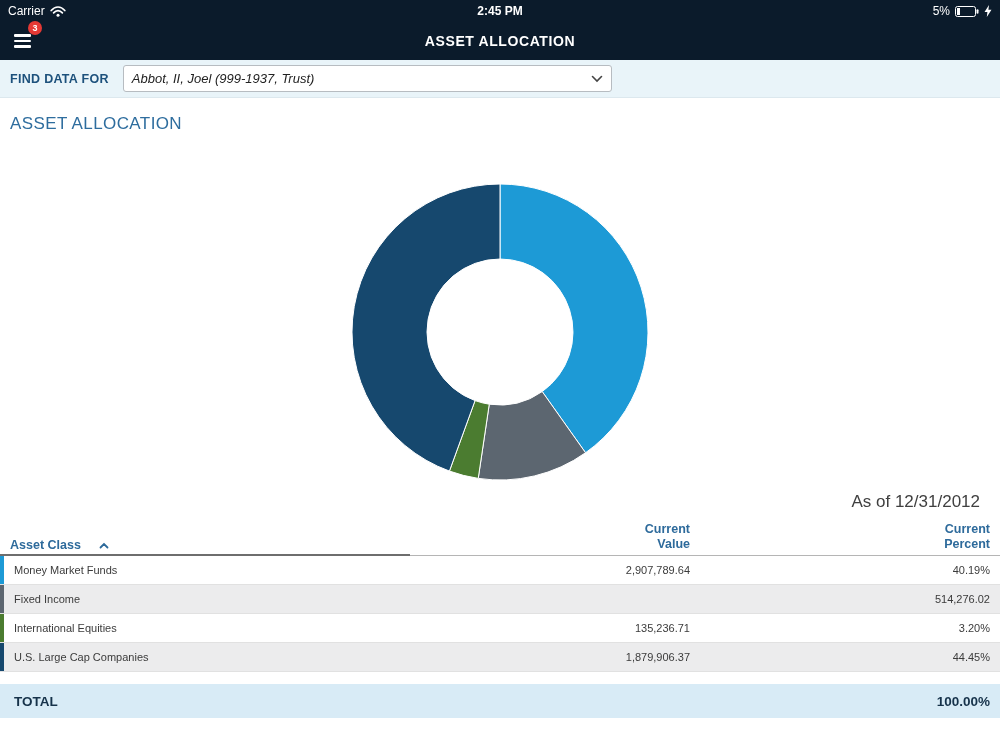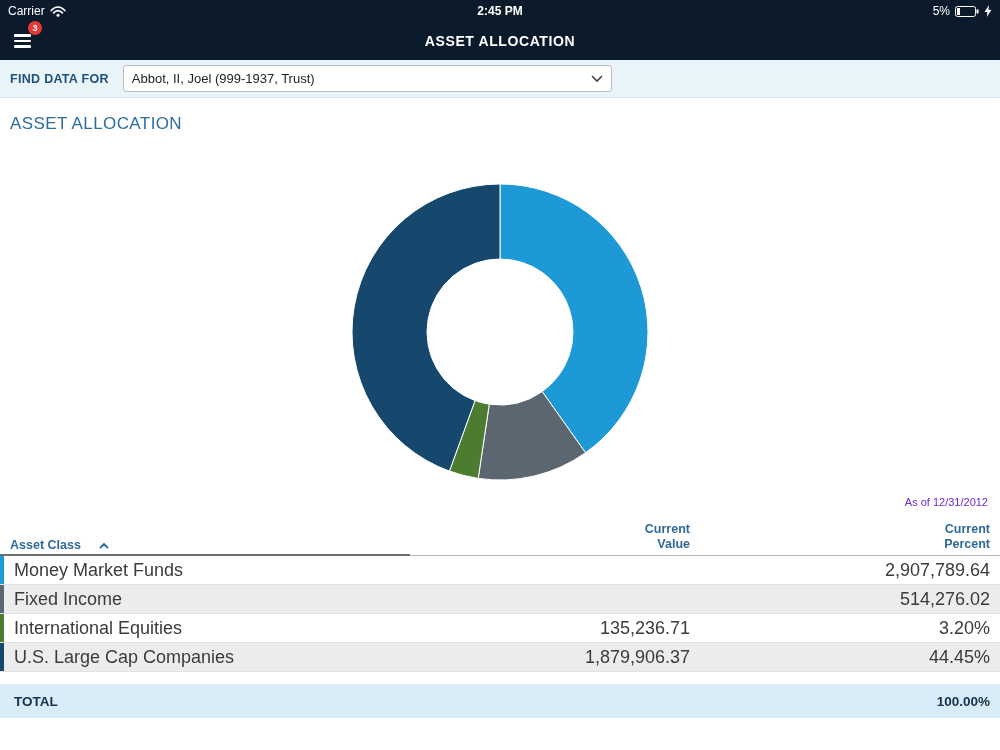--- a/index.html
+++ b/index.html
@@ -44,54 +44,54 @@
     height:38px; background:#e9f4f9; display:flex; align-items:center;
     padding:0 10px; border-bottom:1px solid #dce8ee;
   }
   .find-label {
     font-size:12.5px; font-weight:700; color:#1d517c; letter-spacing:0.3px;
     margin-right:14px; white-space:nowrap;
   }
   .dropdown {
     width:489px; height:27px; background:#fff; border:1px solid #b7bcc1;
     border-radius:3px; display:flex; align-items:center; justify-content:space-between;
-    padding:0 8px; font-size:13px; color:#222; cursor:pointer;
+    padding:0 8px; font-size:13px; color:#222; cursor:pointer;font-style:italic;
   }
   .dropdown .chev { display:flex; align-items:center; }
 
   
   .content { padding:0; }
   .section-heading {
     margin:16px 0 0 10px; font-size:17px; font-weight:500;
     color:#2e6d9e; letter-spacing:0.4px;
   }
   .chart-wrap {
     margin-top:38px; height:320px; display:flex; justify-content:center;
   }
   .asof {
-    text-align:right; padding-right:12px; font-size:11px; color:#6d28d9;
+    text-align:right; padding-right:20px; font-size:17px; color:#404040;
     margin-top:2px; height:16px; line-height:16px;
   }
 
   
   .tbl { margin-top:10px; width:1000px; }
   .thead {
     position:relative; display:flex; align-items:flex-end; height:36px;
     font-size:12.5px; font-weight:700; color:#2d6a9b;
     border-bottom:1px solid #b5b5b5; padding-bottom:3px;
   }
   .thead::after {
     content:""; position:absolute; left:0; bottom:-1px; width:410px; height:2px;
     background:#6e6e6e;
   }
   .th-name { flex:1; padding-left:10px; display:flex; align-items:center; gap:18px; }
   .th-val, .th-pct { width:300px; text-align:right; padding-right:10px; line-height:15px; }
   .row {
     position:relative; display:flex; align-items:center; height:29px;
-    font-size:18px; color:#3b3b3b; border-bottom:1px solid #e1e1e1;justify-content:center;
+    font-size:11px; color:#3b3b3b; border-bottom:1px solid #e1e1e1;justify-content:center;
   }
   .row.alt { background:#ececed; }
   .colorbar { position:absolute; left:0; top:0; bottom:0; width:4px; }
   .c-name { flex:1; padding-left:14px; }
   .c-val, .c-pct { width:300px; text-align:right; padding-right:10px; }
   .total-row {
     margin-top:12px; display:flex; align-items:center; height:34px;
     background:#d8ebf6; font-size:13.5px; font-weight:700; color:#16324a;
   }
   .total-row .c-name { }
@@ -186,20 +186,21 @@
         <div class="th-pct">
           <div>Current</div>
           <div>Percent</div>
         </div>
       </div>
 
       <div class="row">
         <div class="colorbar" style="background: rgb(29, 154, 214);"></div>
         <div class="c-name">Money Market Funds</div>
         <div class="c-val">2,907,789.64</div>
+        <div class="c-pct">40.19%</div>
       </div>
       <div class="row alt">
         <div class="colorbar" style="background: rgb(92, 102, 112);"></div>
         <div class="c-name">Fixed Income</div>
         <div class="c-val">514,276.02</div>
       </div>
       <div class="row">
         <div class="colorbar" style="background: rgb(75, 124, 48);"></div>
         <div class="c-name">International Equities</div>
         <div class="c-val">135,236.71</div>

